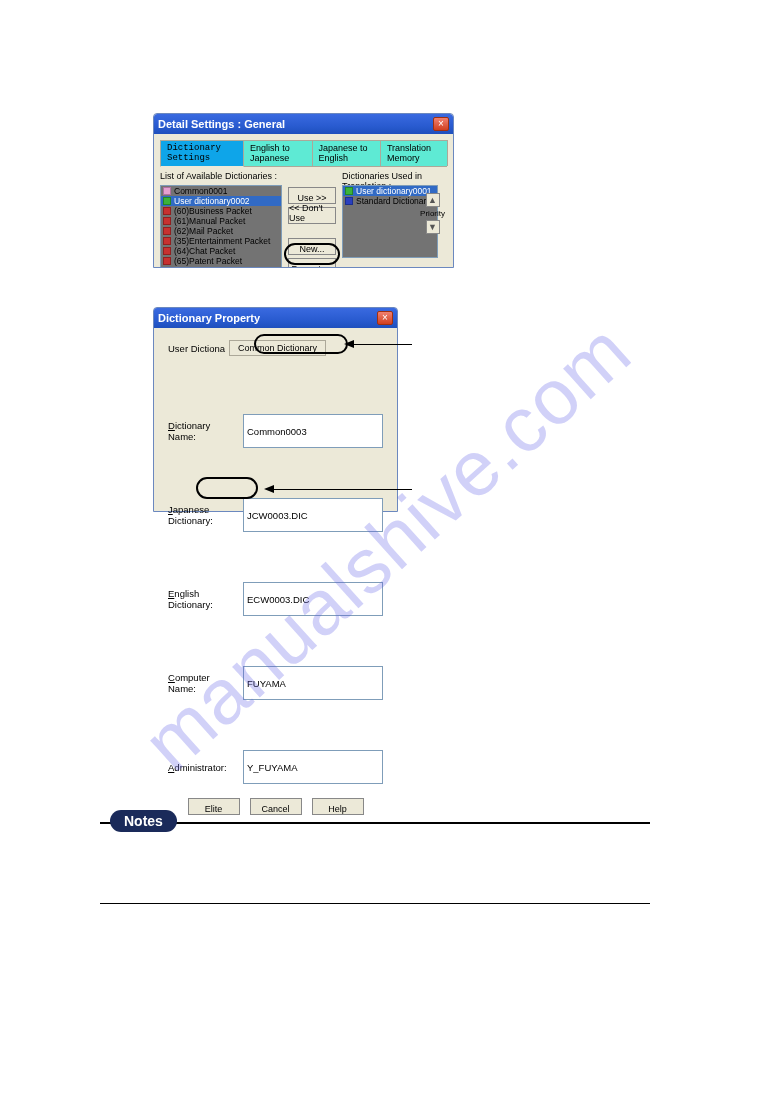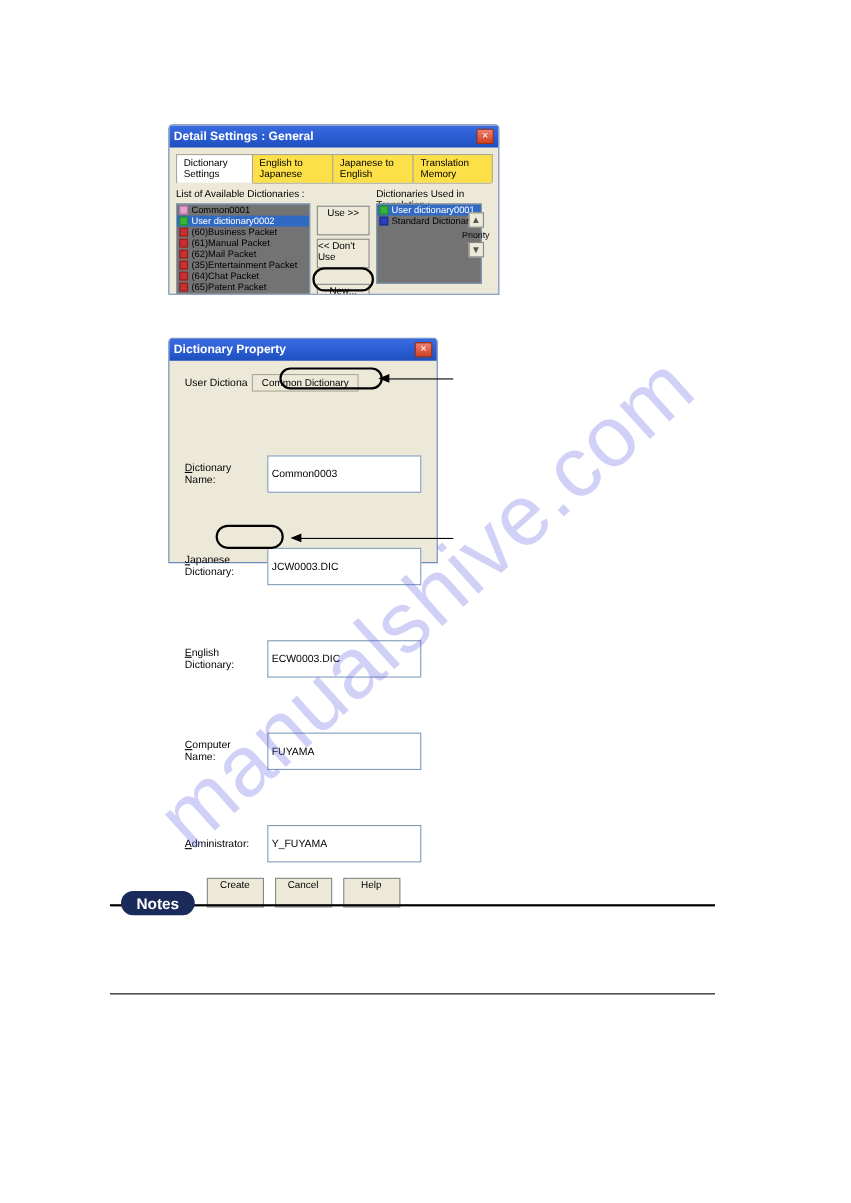--- a/index.html
+++ b/index.html
@@ -8,36 +8,36 @@
   .watermark { position: absolute; left: 50%; top: 50%; transform: translate(-50%,-50%) rotate(-42deg); font-size: 78px; color: rgba(90,90,230,0.28); font-family: Arial, sans-serif; pointer-events: none; white-space: nowrap; z-index: 50; letter-spacing: 1px; }
 
   .win { position: absolute; background: #ece9d8; border: 1px solid #6b88bf; border-radius: 4px 4px 0 0; }
   .titlebar { height: 20px; background: linear-gradient(#3a6ae0,#295bd0 60%,#1e4fbd); border-radius: 3px 3px 0 0; display: flex; align-items: center; justify-content: space-between; padding: 0 4px; }
   .titlebar .t { color: #fff; font-weight: bold; font-size: 11px; }
   .closex { width: 16px; height: 14px; background: linear-gradient(#f08070,#d04020); border: 1px solid #a03010; border-radius: 2px; color: #fff; font-size: 10px; line-height: 12px; text-align: center; cursor: pointer; }
 
   
   .d1 { left: 153px; top: 113px; width: 301px; height: 155px; overflow: hidden; }
   .tabs { display: flex; gap: 0; margin: 6px 6px 0 6px; border-bottom: 1px solid #aca899; }
-  .tab { padding: 2px 6px 3px; border: 1px solid #aca899; border-bottom: none; background: #fde047; font-size: 9px; margin-right: -1px; position: relative; }
-  .tab.active { background: #ffffff; border-bottom: 1px solid #ece9d8; margin-bottom: -1px; z-index: 2; }
+  .tab { padding: 2px 6px 3px; border: 1px solid #aca899; border-bottom: none; background: #5eead4; font-size: 9px; margin-right: -1px; position: relative; }
+  .tab.active { background: #0ea5e9; border-bottom: 1px solid #ece9d8; margin-bottom: -1px; z-index: 2; font-family: Liberation Mono, monospace; }
   .d1body { position: relative; padding: 4px 6px 6px 6px; height: 115px; }
   .lbl9 { font-size: 9px; color: #000; }
   .listbox { background: #737373; border: 1px solid #7f9db9; overflow: hidden; }
   .lb1 { position: absolute; left: 6px; top: 18px; width: 122px; height: 92px; }
   .lb2 { position: absolute; left: 188px; top: 18px; width: 96px; height: 73px; }
   .li { display: flex; align-items: center; gap: 3px; height: 10px; padding: 0 2px; font-size: 8.5px; white-space: nowrap; }
   .li.sel { background: #316ac5; color: #fff; }
   .sq { width: 8px; height: 8px; display: inline-block; }
   .sq.green { background: #3bb33b; border: 1px solid #258725; }
   .sq.red { background: #c73030; border: 1px solid #902020; }
   .sq.pink { background: #e6a0d0; border: 1px solid #b070a0; }
   .sq.blue { background: #2a3fbf; border: 1px solid #1a2f8f; }
   .btncol { position: absolute; left: 134px; top: 20px; width: 48px; display: flex; flex-direction: column; gap: 3px; }
-  .wbtn { height: 27px; border: 1px solid #888; background: #ece9d8; font-size: 9px; display: flex; align-items: flex-start; justify-content: center; cursor: pointer; }
+  .wbtn { height: 17px; border: 1px solid #888; background: #ece9d8; font-size: 9px; display: flex; align-items: flex-end; justify-content: center; cursor: pointer; }
   .arrows { position: absolute; right: 8px; top: 26px; display: flex; flex-direction: column; align-items: center; gap: 2px; font-size: 8px; }
   .arbtn { width: 14px; height: 14px; border: 1px solid #888; background: #ece9d8; display: flex; align-items: center; justify-content: center; cursor: pointer; font-size: 9px; color: #555; }
   .circle { border: 2px solid #000; border-radius: 50%/60%; position: absolute; pointer-events: none; }
   .c1 { left: 130px; top: 76px; width: 56px; height: 22px; border-radius: 12px; }
 
   
   .d2 { left: 153px; top: 307px; width: 245px; height: 205px; }
   .d2body { padding: 12px 14px 8px; display: flex; flex-direction: column; gap: 6px; height: 173px; position: relative; }
   .tabrow2 { display: flex; gap: 4px; align-items: center; margin-bottom: 8px; position: relative; }
   .tabbtn { padding: 2px 8px; border: 1px solid #aca899; background: #ece9d8; font-size: 9px; cursor: pointer; }
@@ -178,21 +178,21 @@
     <div class="frow">
         <span class="flab"><u>C</u>omputer Name:</span>
         <input class="finput" value="FUYAMA" style="">
       </div>
     <div class="frow">
         <span class="flab"><u>A</u>dministrator:</span>
         <input class="finput" value="Y_FUYAMA" style="">
       </div>
 
     <div class="btnrow">
-      <div class="wbtn" style="width:52px">Create</div>
+      <div class="wbtn" style="width:52px">Elite</div>
       <div class="wbtn" style="width:52px">Cancel</div>
       <div class="wbtn" style="width:52px">Help</div>
     </div>
     <div class="circle c3"></div>
   </div>
 </div>
 
 <div class="arrowline" style="left:352px;top:344px;width:60px"></div>
 <div class="arrowhead" style="left:344px;top:340px"></div>
 <div class="arrowline" style="left:272px;top:489px;width:140px"></div>

